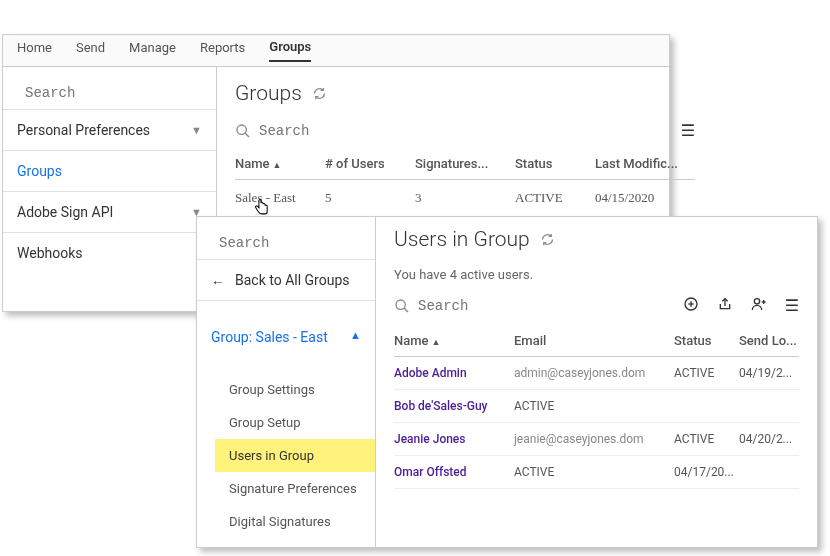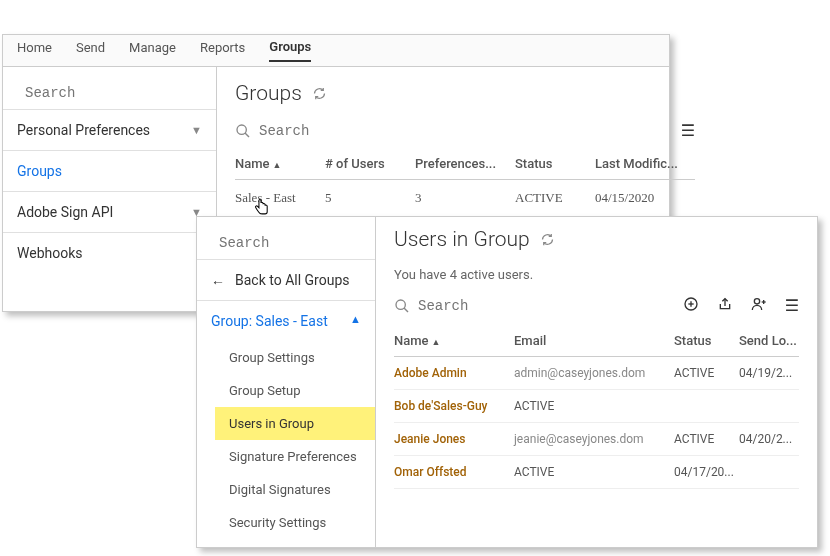--- a/index.html
+++ b/index.html
@@ -150,21 +150,21 @@
       align-items: center;
       gap: 10px;
       padding: 12px 14px;
       border-top: 1px solid #e0e0e0;
       font-size: 14px;
       cursor: pointer;
     }
     .grouprow {
       display: flex;
       justify-content: space-between;
-      padding: 12px 14px;
+      padding: 28px 14px;
       color: #1473e6;
       font-size: 14px;
       border-top: 1px solid #e0e0e0;
     }
     .subitems {
       padding-left: 18px;
     }
     .subitem {
       padding: 9px 14px;
       font-size: 13px;
@@ -197,21 +197,21 @@
       font-weight: 500;
     }
     .row2 {
       display: grid;
       grid-template-columns: 120px 160px 65px 60px;
       padding: 9px 0;
       font-size: 12px;
       border-bottom: 1px solid #eee;
       color: #555;
     }
-    .row2 .nm { color: #a16207; font-weight: 500; }
+    .row2 .nm { color: #4c1d95; font-weight: 500; }
     .row2 .em { color: #888; }
     svg.ic { width: 16px; height: 16px; stroke: #888; stroke-width: 2; fill: none; }
     .refresh-ic { width: 15px; height: 15px; stroke: #888; fill: none; stroke-width: 2; }
   </style>
 </head>
 <body>
 
 <div class="panel1">
   <div class="top-tabs">
     <div class="top-tab">Home</div>
@@ -259,21 +259,21 @@
               <circle cx="10" cy="10" r="7"></circle>
               <line x1="21" y1="21" x2="15" y2="15"></line>
             </svg>
           <input placeholder="Search" style="">
         </div>
         <span class="hamb">☰</span>
       </div>
       <div class="cols">
         <span><span>Name</span><span class="sorticon">▲</span></span>
         <span># of Users</span>
-        <span>Preferences...</span>
+        <span>Signatures...</span>
         <span>Status</span>
         <span>Last Modific...</span>
       </div>
       <div class="row1">
         <span>Sales - East</span>
         <span>5</span>
         <span>3</span>
         <span>ACTIVE</span>
         <span>04/15/2020</span>
       </div>

